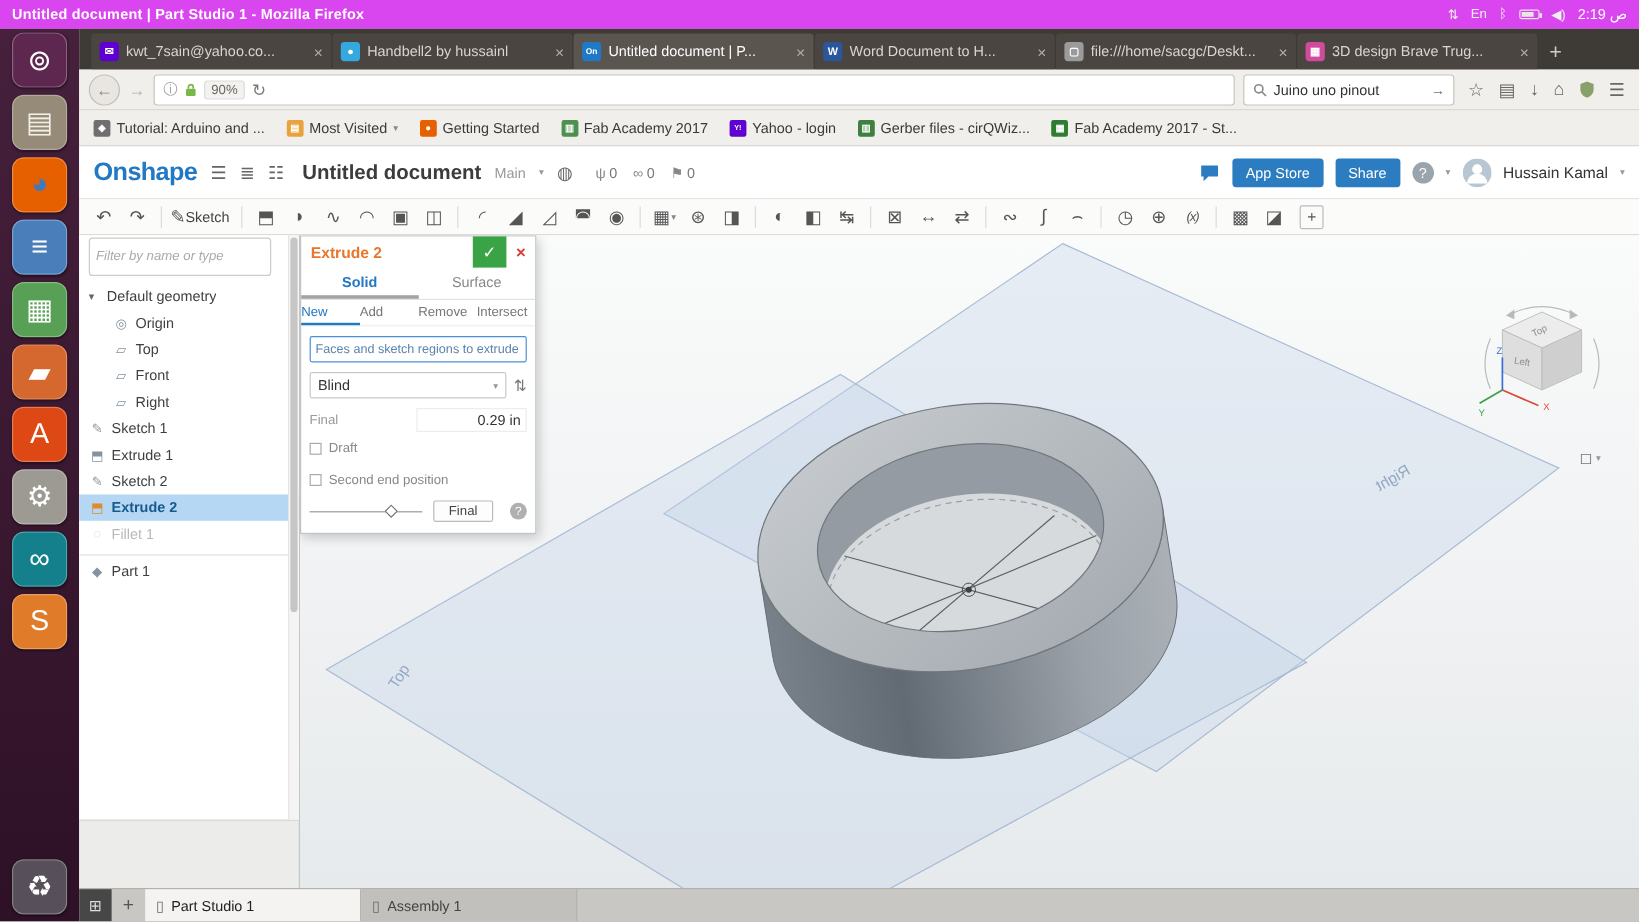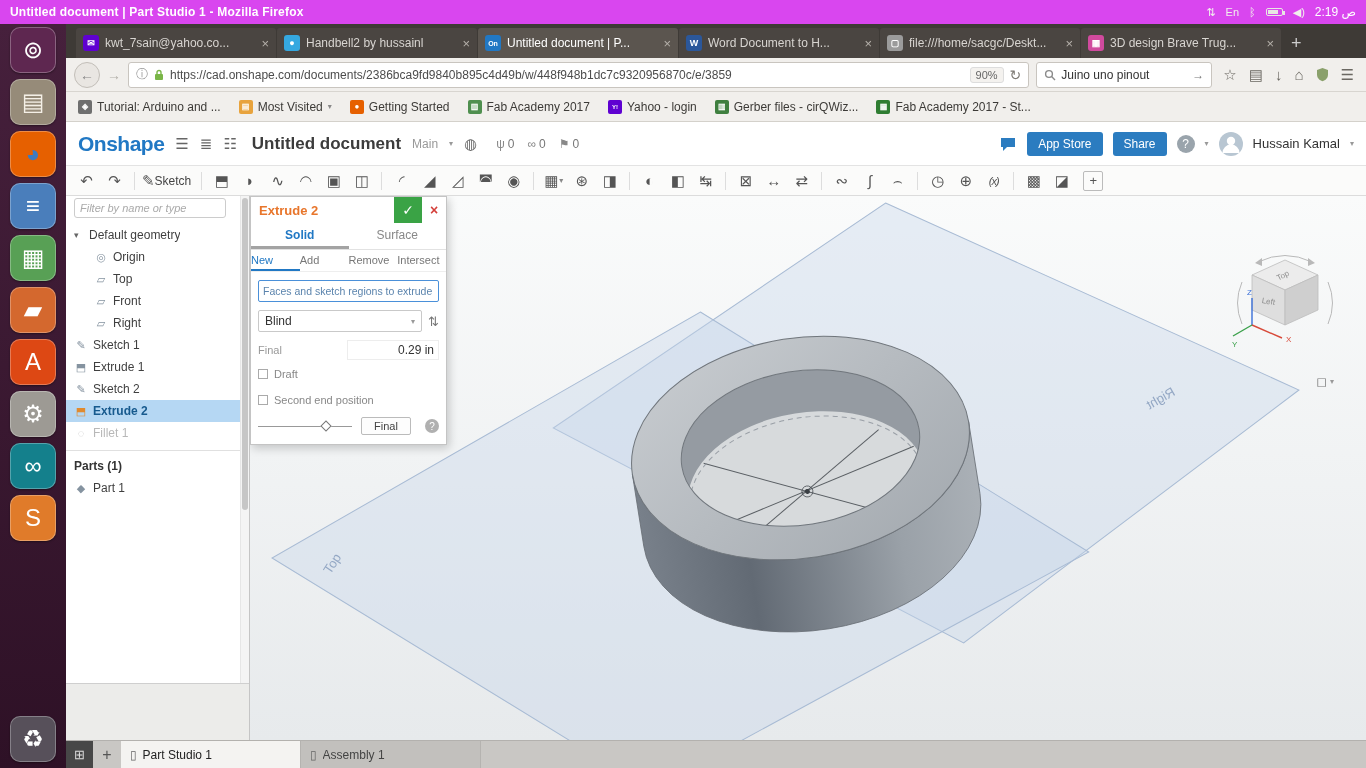--- a/index.html
+++ b/index.html
@@ -77,21 +77,21 @@
   .t-car{font-size:8px;color:#888;margin-left:1px}
   .t-boxed{border:1px solid #bbb;min-width:20px;height:20px;font-size:13px;margin-left:6px}
   .t-var{font-size:11px;font-style:italic;letter-spacing:-1px}
 
   
   .content{flex:1;display:flex;min-height:0;position:relative}
 
   .features{width:184px;background:#ececea;border-right:1px solid #c5c5c5;display:flex;flex-direction:column;font-size:12px;color:#3f3f3f;flex:none}
   .f-card{background:#fff;height:488px;border-bottom:1px solid #cfcfcf;position:relative;padding-top:2px}
   .f-head{font-weight:bold;padding:6px 8px 4px;font-size:12px;color:#333}
-  .f-filter{margin:0 14px 6px 8px;border:1px solid #ccc;border-radius:3px;height:20px;width:152px;padding:0 5px;font-size:11px;font-style:italic;color:#555;outline:none;font-family:"Liberation Sans",sans-serif;display:block}
+  .f-filter{margin:0 14px 6px 8px;border:1px solid #ccc;border-radius:3px;height:32px;width:152px;padding:0 5px;font-size:11px;font-style:italic;color:#555;outline:none;font-family:"Liberation Sans",sans-serif;display:block}
   .f-filter::placeholder{color:#aaa}
   .f-row{height:22px;display:flex;align-items:center;gap:5px;padding:0 10px 0 8px;cursor:default}
   .f-row.ind1{padding-left:28px}
   .f-caret{font-size:9px;color:#666;width:10px}
   .fi{width:14px;text-align:center;color:#8593a0;font-size:11px;flex:none}
   .f-label{white-space:nowrap;overflow:hidden;text-overflow:ellipsis}
   .f-row.sel{background:#b5d7f3}
   .f-row.sel .f-label{color:#175a8e;font-weight:bold}
   .f-row.sel .fi{color:#e08a2e}
   .f-row.dis .f-label{color:#b8b8b8}
@@ -219,21 +219,20 @@
 
       <div class="navbar">
         <div class="backbtn">←</div>
         <div class="fwdbtn">→</div>
         <div class="urlbox">
           <span class="info-i">ⓘ</span>
           <svg width="10" height="12" viewBox="0 0 10 12">
               <rect x="1" y="5" width="8" height="6" rx="1" fill="#7ab648"></rect>
               <path d="M3 5V3.5a2 2 0 0 1 4 0V5" stroke="#7ab648" stroke-width="1.4" fill="none"></path>
             </svg>
-          <input class="url" readonly="" value="https://cad.onshape.com/documents/2386bca9fd9840b895c4d49b/w/448f948b1dc7c9320956870c/e/3859" style="">
           <span class="zoombadge">90%</span>
           <span class="reload">↻</span>
         </div>
         <div class="searchbox">
           <svg width="12" height="12" viewBox="0 0 12 12">
               <circle cx="5" cy="5" r="3.4" fill="none" stroke="#8a8a8a" stroke-width="1.4"></circle>
               <line x1="7.6" y1="7.6" x2="11" y2="11" stroke="#8a8a8a" stroke-width="1.4"></line>
             </svg>
           <input class="search" value="Juino uno pinout" style="">
           <span class="goarrow">→</span>
@@ -474,21 +473,20 @@
                 <div class="f-row sel">
                   <span class="fi">⬒</span>
                   <span class="f-label">Extrude 2</span>
                 </div>
                 <div class="f-row dis">
                   <span class="fi">◌</span>
                   <span class="f-label">Fillet 1</span>
                 </div>
               </div>
             <div class="f-divider"></div>
-            <div class="f-head">Parts (1)</div>
             <div id="parts-list">
                 <div class="f-row">
                   <span class="fi">◆</span>
                   <span class="f-label">Part 1</span>
                 </div>
               </div>
             <div class="f-scroll">
                 <div class="f-thumb"></div>
               </div>
           </div>

